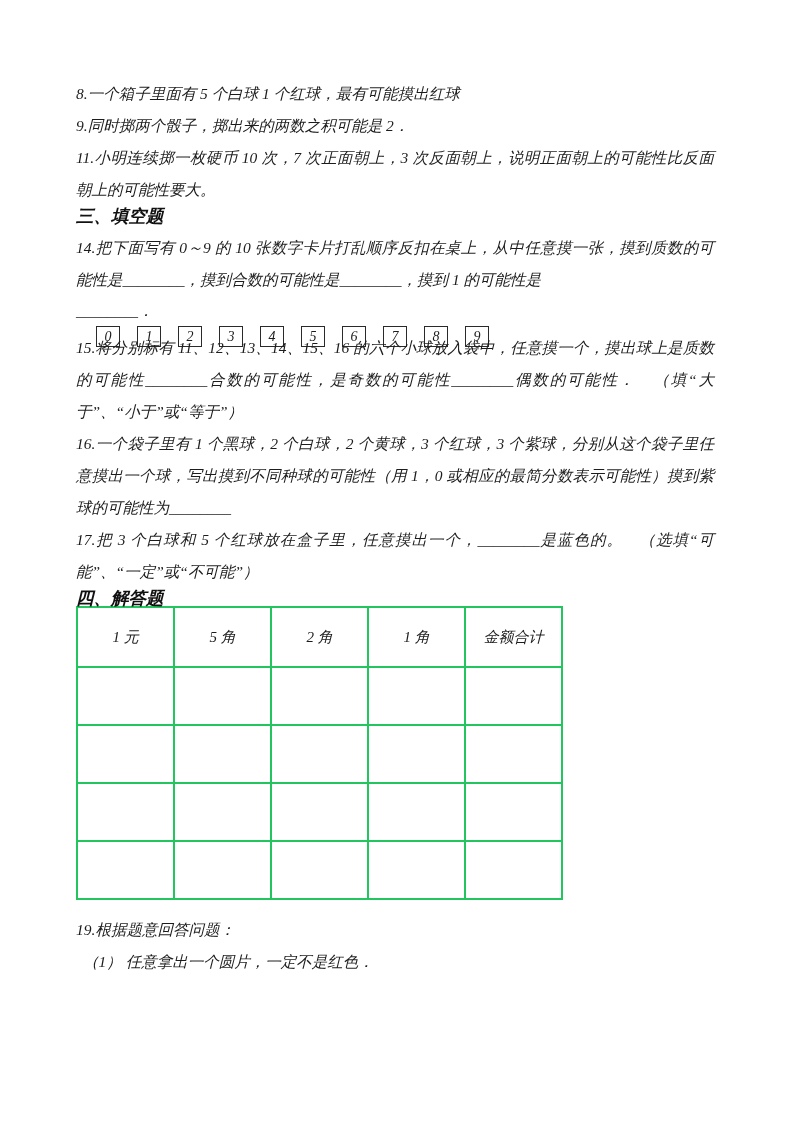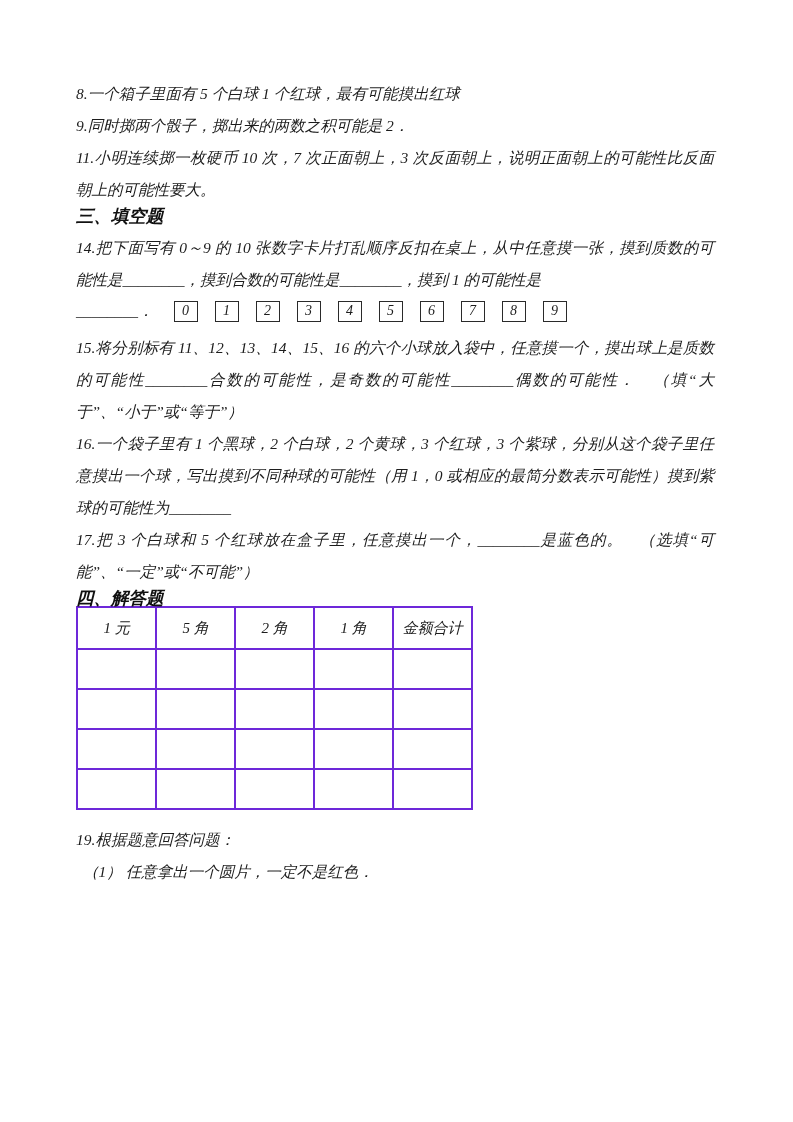--- a/index.html
+++ b/index.html
@@ -10,34 +10,34 @@
   }
   .doc{
     position:absolute;left:76px;top:78px;width:638px;
     font-size:15.5px;line-height:32px;text-align:justify;font-style:italic;
   }
   p.q{margin:0;}
   h2.sec{
     font-size:17.5px;line-height:32px;font-weight:bold;
     margin:-6px 0 0 0;text-align:left;color:#111;
   }
-  .cardline{display:flex;align-items:center;height:30px;line-height:30px;}
+  .cardline{display:flex;align-items:flex-start;height:30px;line-height:30px;flex-direction:column;}
   .blank-lead{white-space:pre;}
   .cards{display:flex;gap:17px;margin-left:20px;}
   .card{
     width:24px;height:21px;border:1.5px solid #2a2a2a;box-sizing:border-box;
     display:flex;align-items:center;justify-content:center;
     font-size:14px;line-height:1;
   }
   p.q15{margin-top:6px;}
   table.coins{
     border-collapse:collapse;table-layout:fixed;width:345px;
     margin-top:-8px;
   }
-  table.coins th,table.coins td{border:2px solid #6d28d9;width:69px;padding:4px;}
+  table.coins th,table.coins td{border:2px solid #22c55e;width:69px;padding:13px;}
   table.coins th{height:31px;font-size:15px;font-weight:normal;text-align:center;}
   table.coins td{height:30px;}
   p.q19{margin:14px 0 0 0;}
   p.sub{margin:0;padding-left:7px;}
 </style>
 </head>
 <body>
 
 <div class="doc">
 

